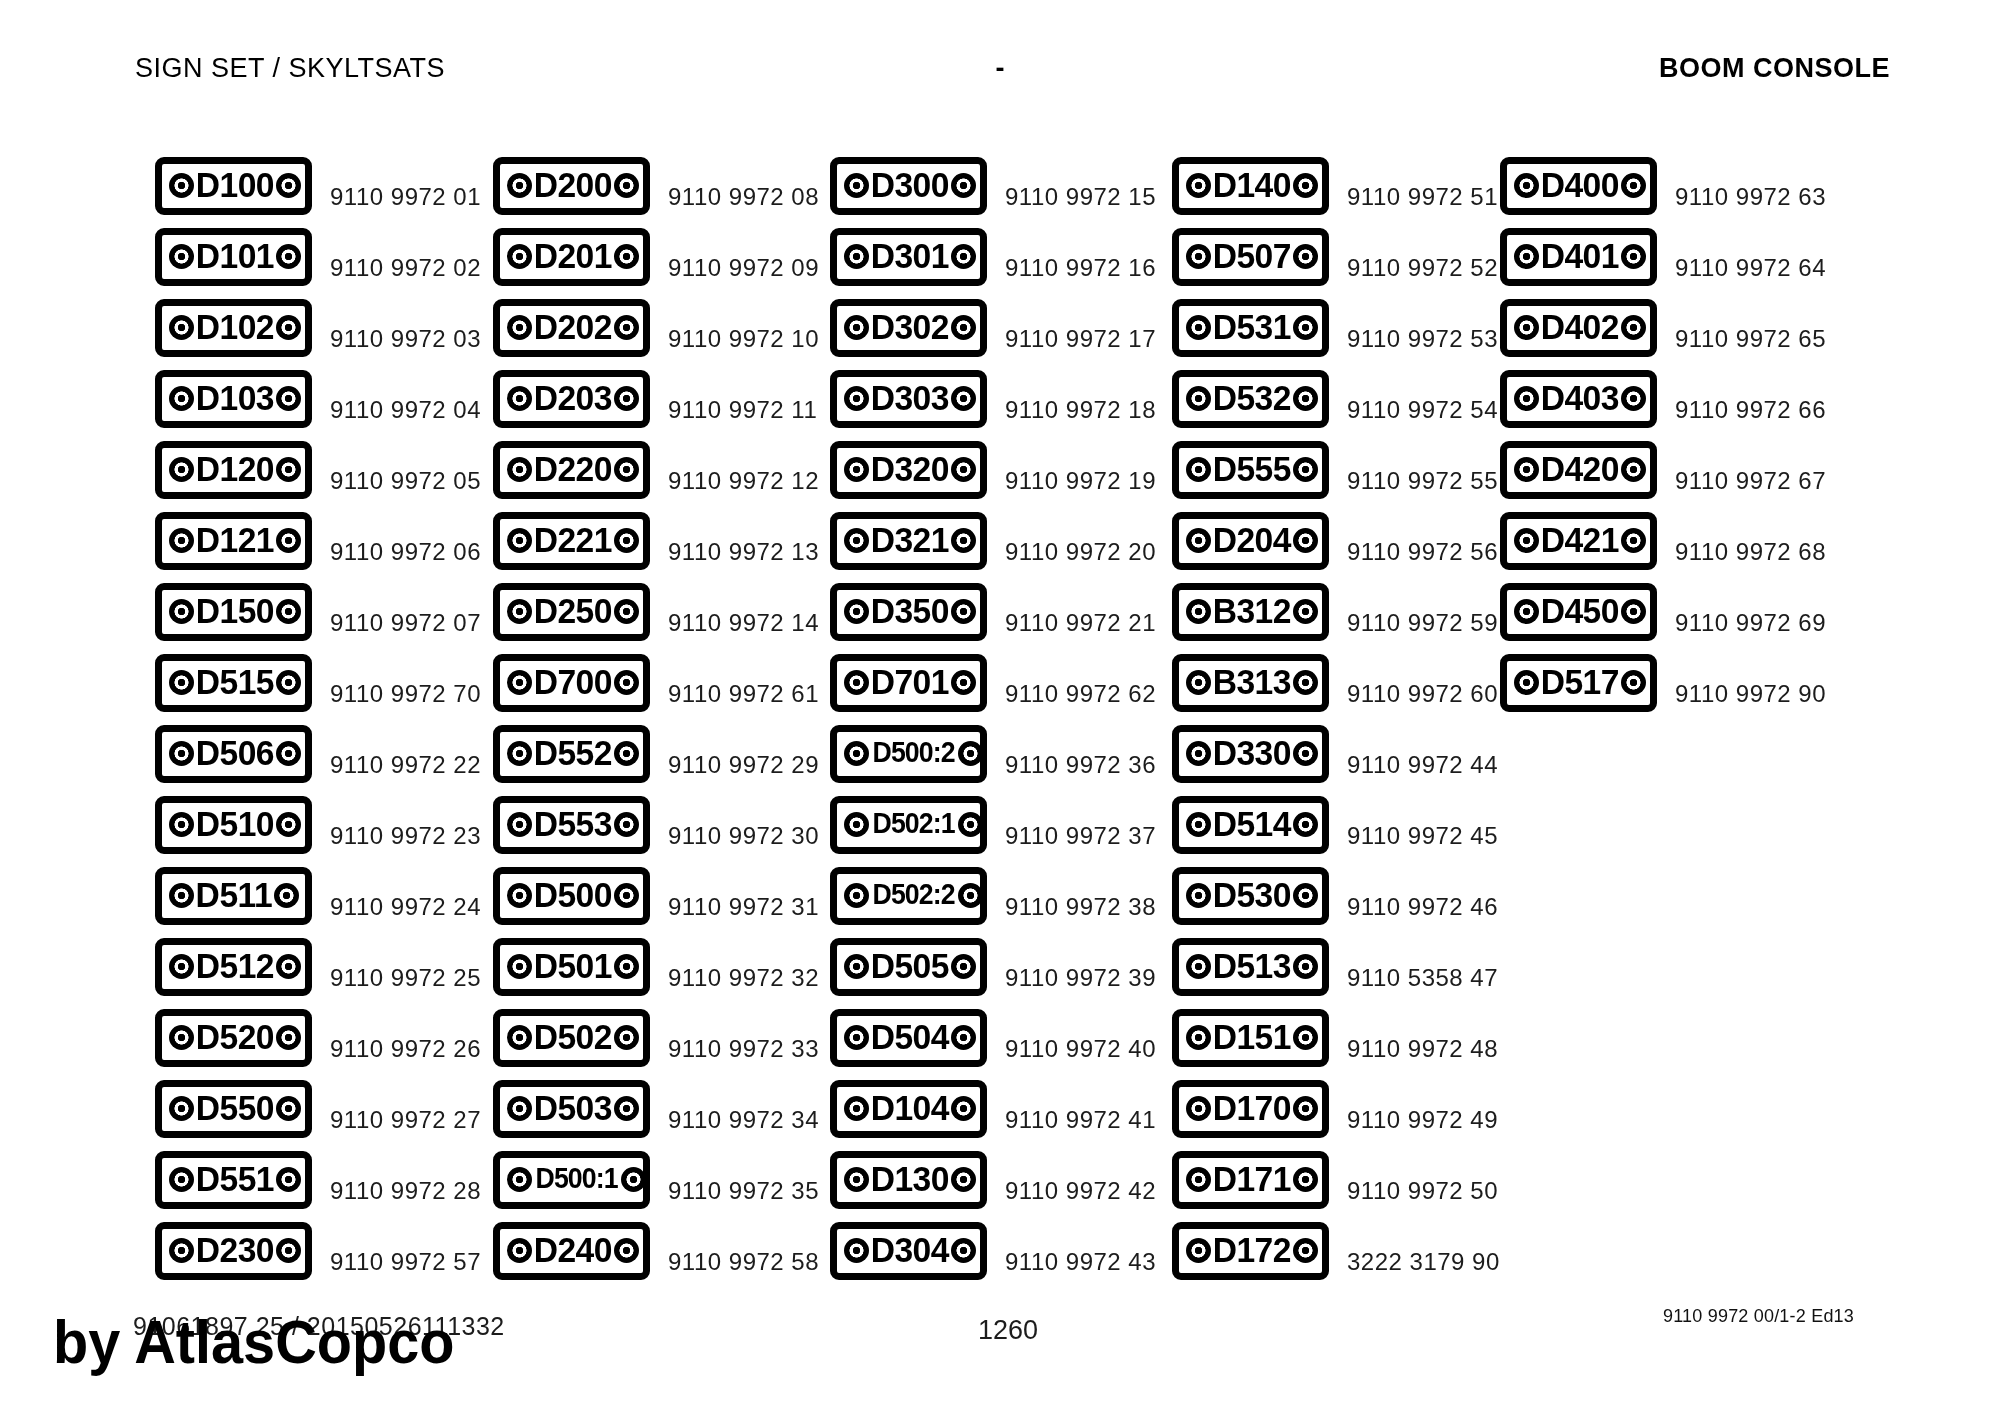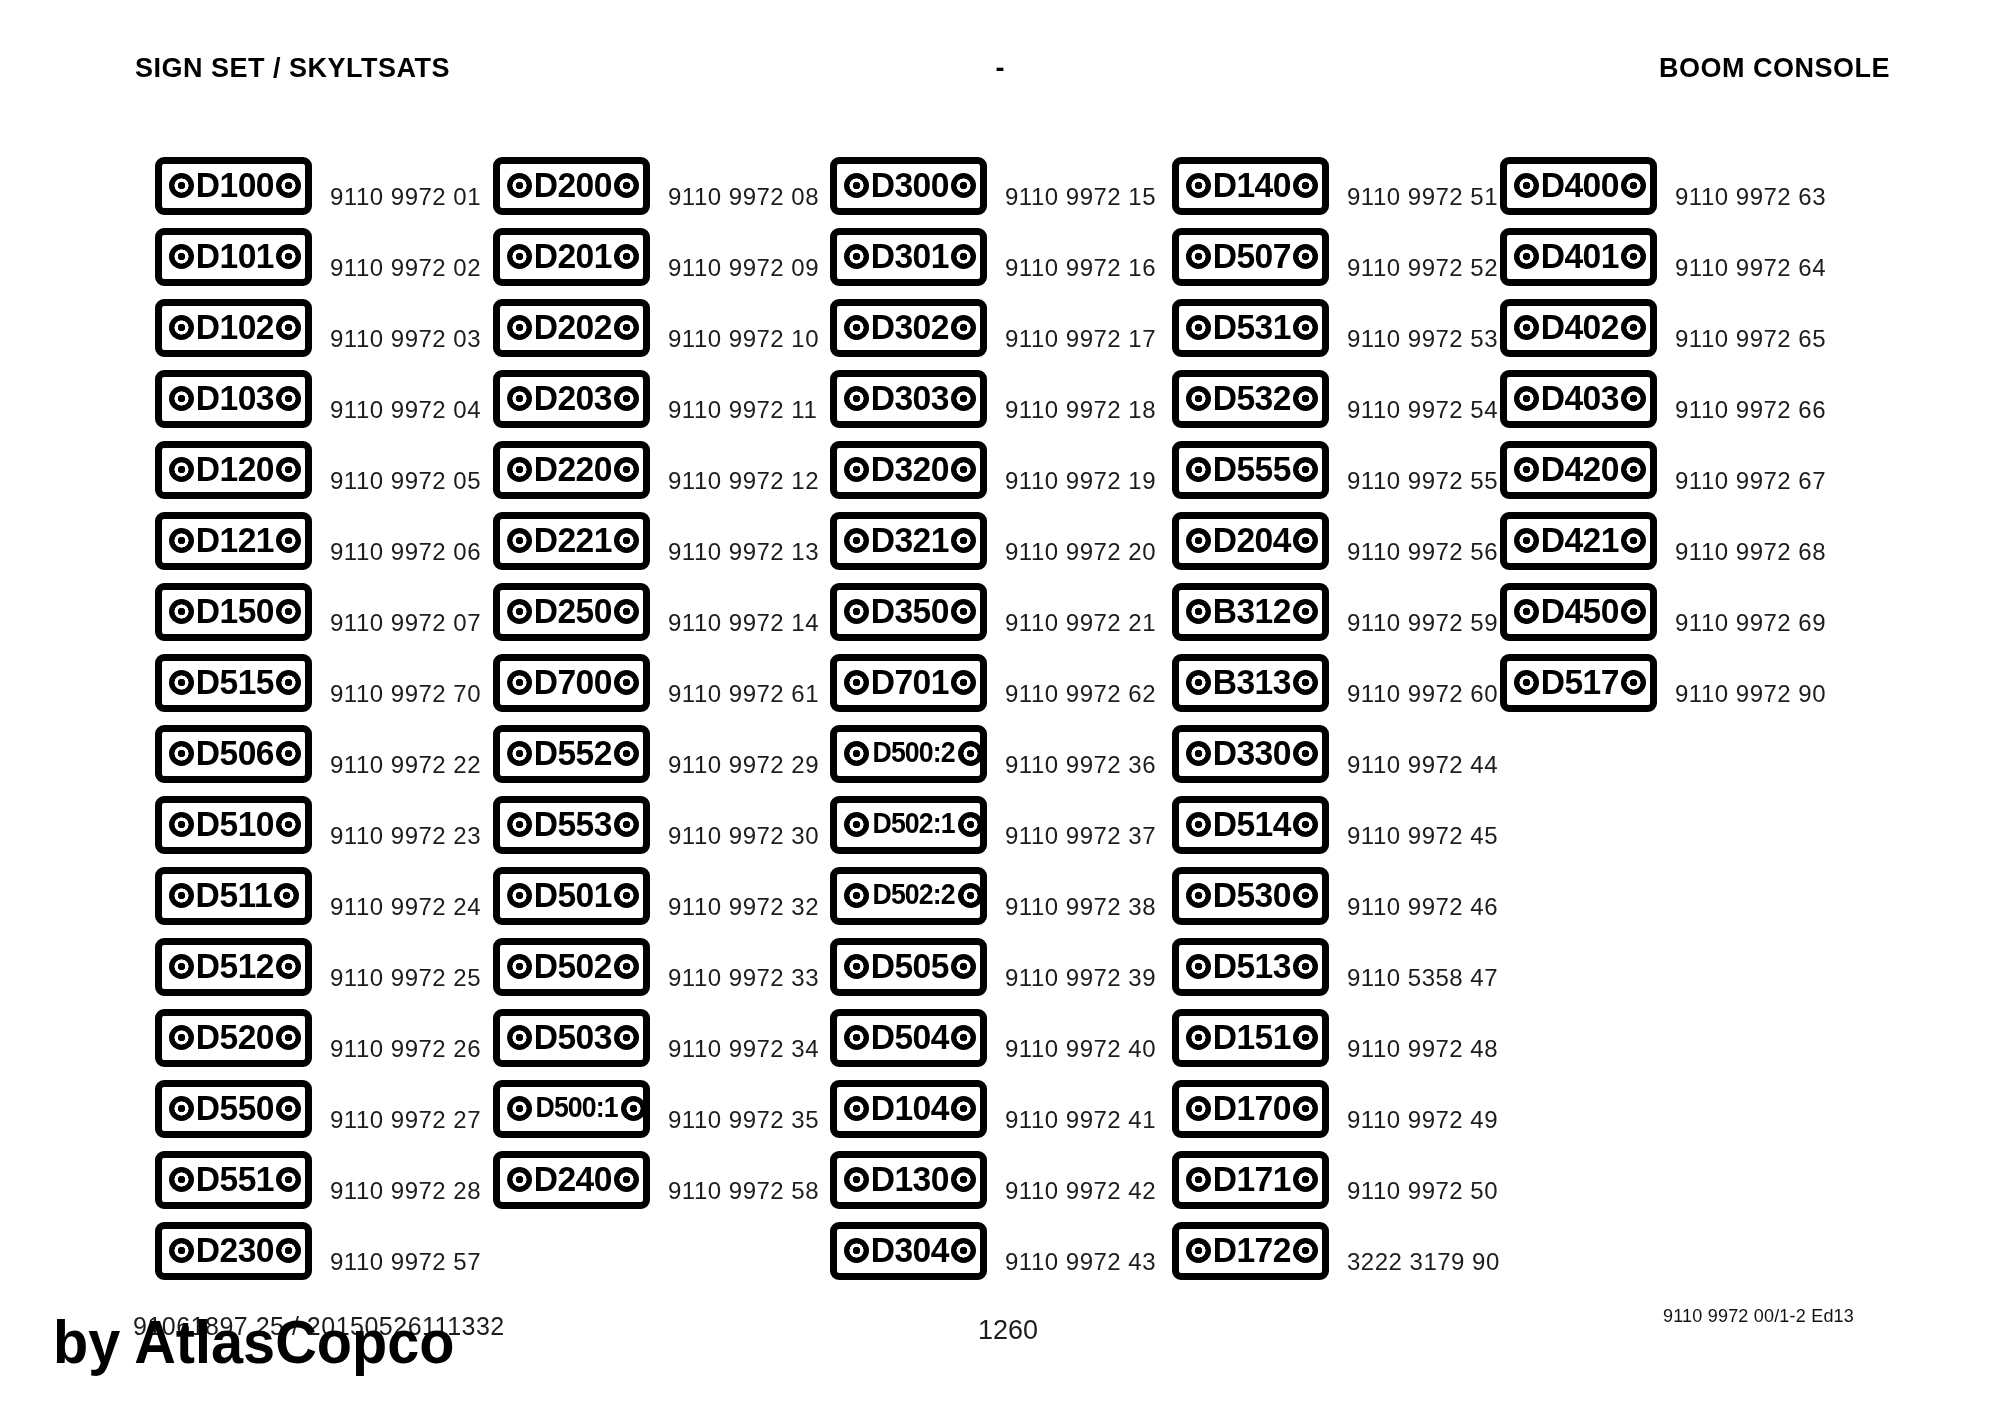--- a/index.html
+++ b/index.html
@@ -5,21 +5,21 @@
   html,body{margin:0;padding:0;background:#777;}
   .page{
     position:relative;
     width:2000px;height:1414px;
     background:#ffffff;
     overflow:hidden;
     font-family:"Liberation Sans", sans-serif;
     color:#000;
   }
   
-  .hdr-left{position:absolute;left:135px;top:53px;font-size:27px;font-weight:bold;letter-spacing:.5px;}
+  .hdr-left{position:absolute;left:135px;top:53px;font-size:27px;font-weight:normal;letter-spacing:.5px;}
   .hdr-center{position:absolute;left:50%;top:53px;transform:translateX(-50%);font-size:27px;font-weight:bold;}
   .hdr-right{position:absolute;right:110px;top:53px;font-size:27px;font-weight:bold;letter-spacing:.5px;}
   
   .grid{position:absolute;left:0;top:0;width:100%;height:100%;}
   .col{position:absolute;top:150px;}
   .row{display:flex;align-items:center;height:71px;}
   .plate{
     box-sizing:border-box;
     width:157px;height:58px;
     border:7px solid #000;border-radius:9px;
@@ -271,20 +271,28 @@
           <div class="plate">
             <span class="hole"></span>
             <span class="plate-label">D553</span>
             <span class="hole"></span>
           </div>
           <span class="part">9110 9972 30</span>
         </div>
         <div class="row">
           <div class="plate">
             <span class="hole"></span>
+            <span class="plate-label">D500</span>
+            <span class="hole"></span>
+          </div>
+          <span class="part">9110 9972 31</span>
+        </div>
+        <div class="row">
+          <div class="plate">
+            <span class="hole"></span>
             <span class="plate-label">D501</span>
             <span class="hole"></span>
           </div>
           <span class="part">9110 9972 32</span>
         </div>
         <div class="row">
           <div class="plate">
             <span class="hole"></span>
             <span class="plate-label">D502</span>
             <span class="hole"></span>

